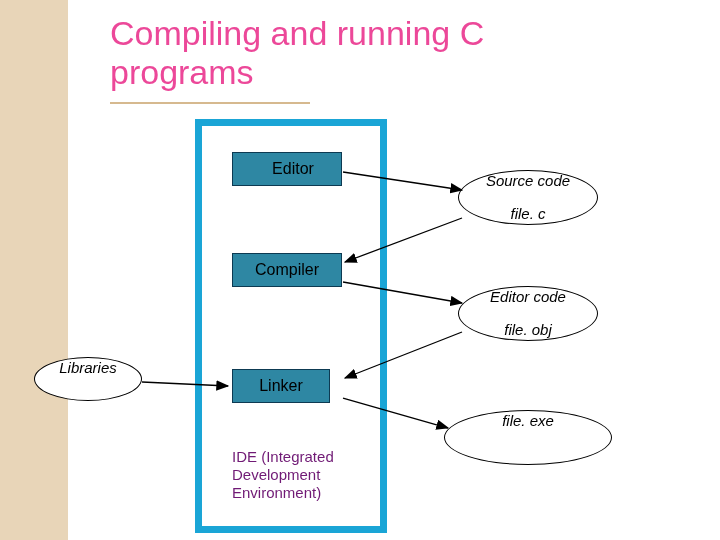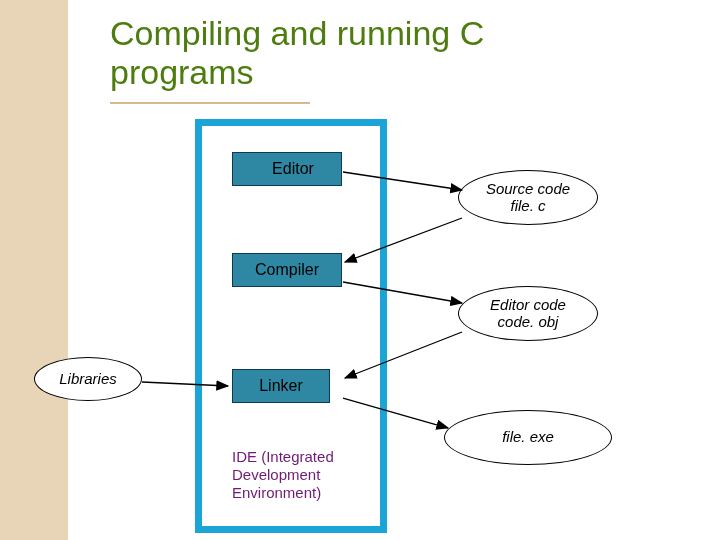--- a/index.html
+++ b/index.html
@@ -18,21 +18,21 @@
     width: 68px;
     height: 540px;
     background: #e8d5b8;
   }
   .title {
     position: absolute;
     left: 110px;
     top: 14px;
     font-size: 34px;
     font-weight: normal;
-    color: #4d7c0f;
+    color: #ec4899;
     line-height: 1.15;
     width: 520px;
   }
   .title-underline {
     position: absolute;
     left: 110px;
     top: 102px;
     width: 200px;
     height: 2px;
     background: #d6b98f;
@@ -58,21 +58,21 @@
     font-weight: normal;
   }
   .ellipse {
     position: absolute;
     border: 1px solid #000;
     border-radius: 50%;
     background: #fff;
     display: flex;
     flex-direction: column;
     align-items: center;
-    justify-content: center;
+    justify-content: space-between;
     font-size: 15px;
     font-style: italic;
     line-height: 1.1;
     text-align: center;
     padding: 2px;
   }
   .ide-caption {
     position: absolute;
     font-size: 15px;
     line-height: 1.2;
@@ -103,21 +103,21 @@
 
 <div class="node-rect" style="left:232px; top:369px; width:98px; height:34px;">Linker</div>
 
 <div class="ellipse" style="left:458px; top:170px; width:140px; height:55px;">
   <span>Source code</span>
   <span>file. c</span>
 </div>
 
 <div class="ellipse" style="left:458px; top:286px; width:140px; height:55px;">
   <span>Editor code</span>
-  <span>code. obj</span>
+  <span>file. obj</span>
 </div>
 
 <div class="ellipse" style="left:444px; top:410px; width:168px; height:55px;">
   <span>file. exe</span>
 </div>
 
 <div class="ellipse" style="left:34px; top:357px; width:108px; height:44px;">
   <span>Libraries</span>
 </div>
 

